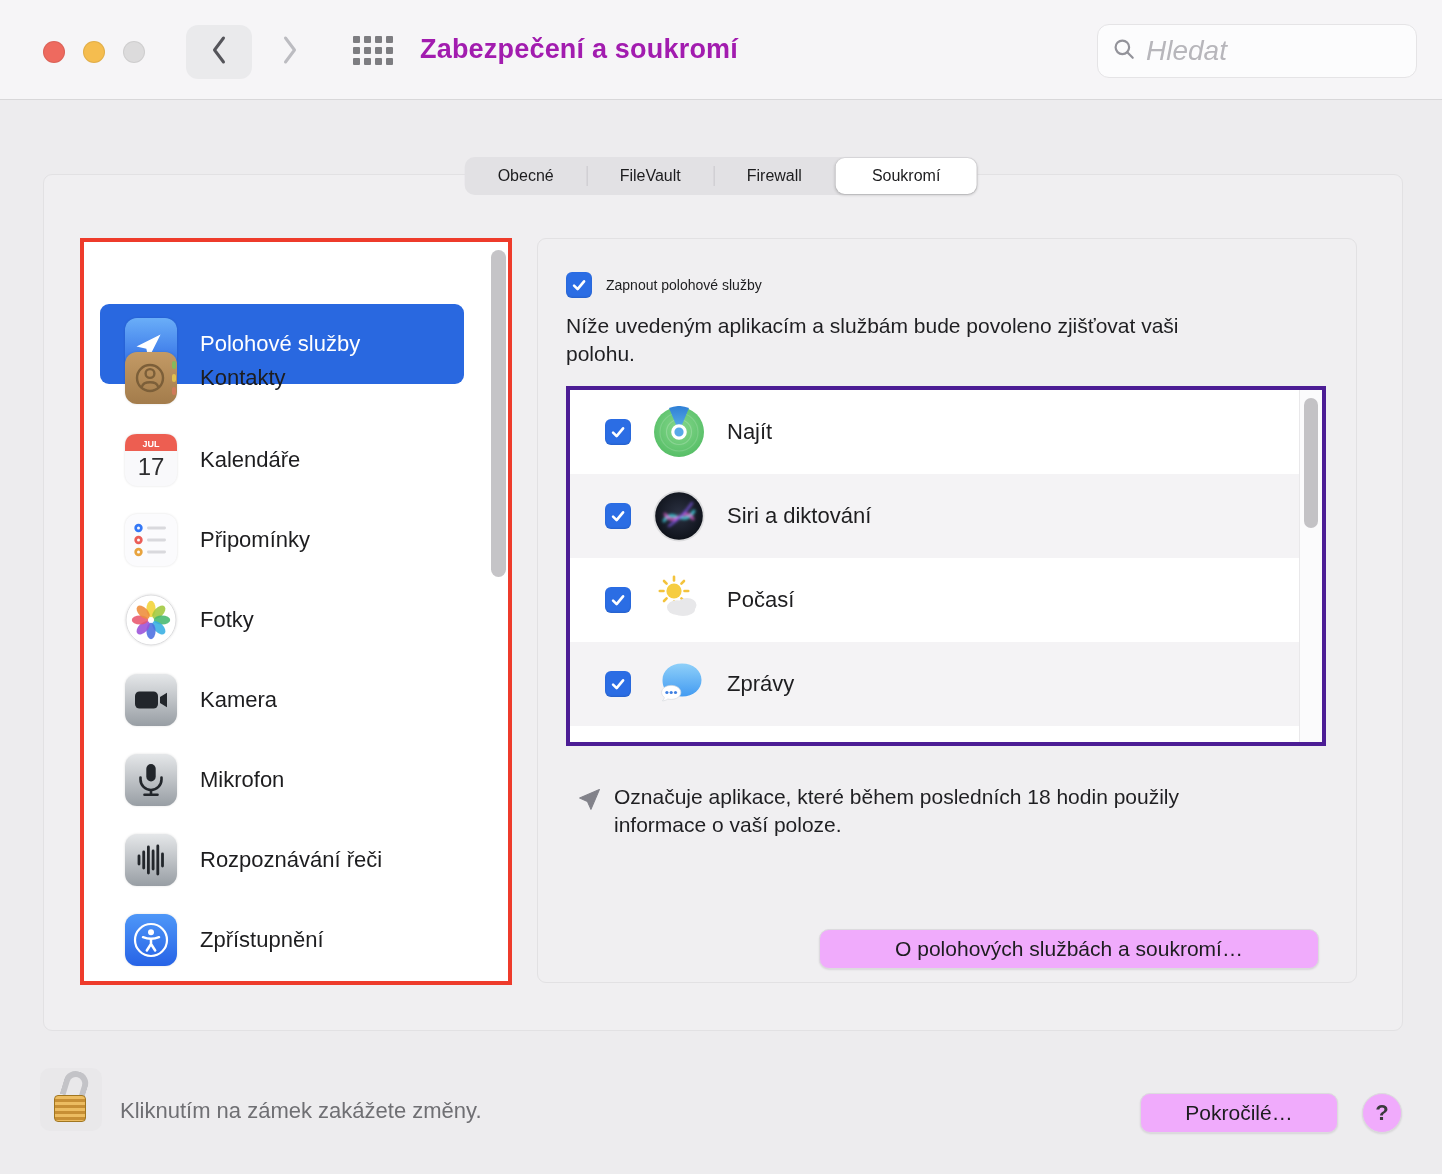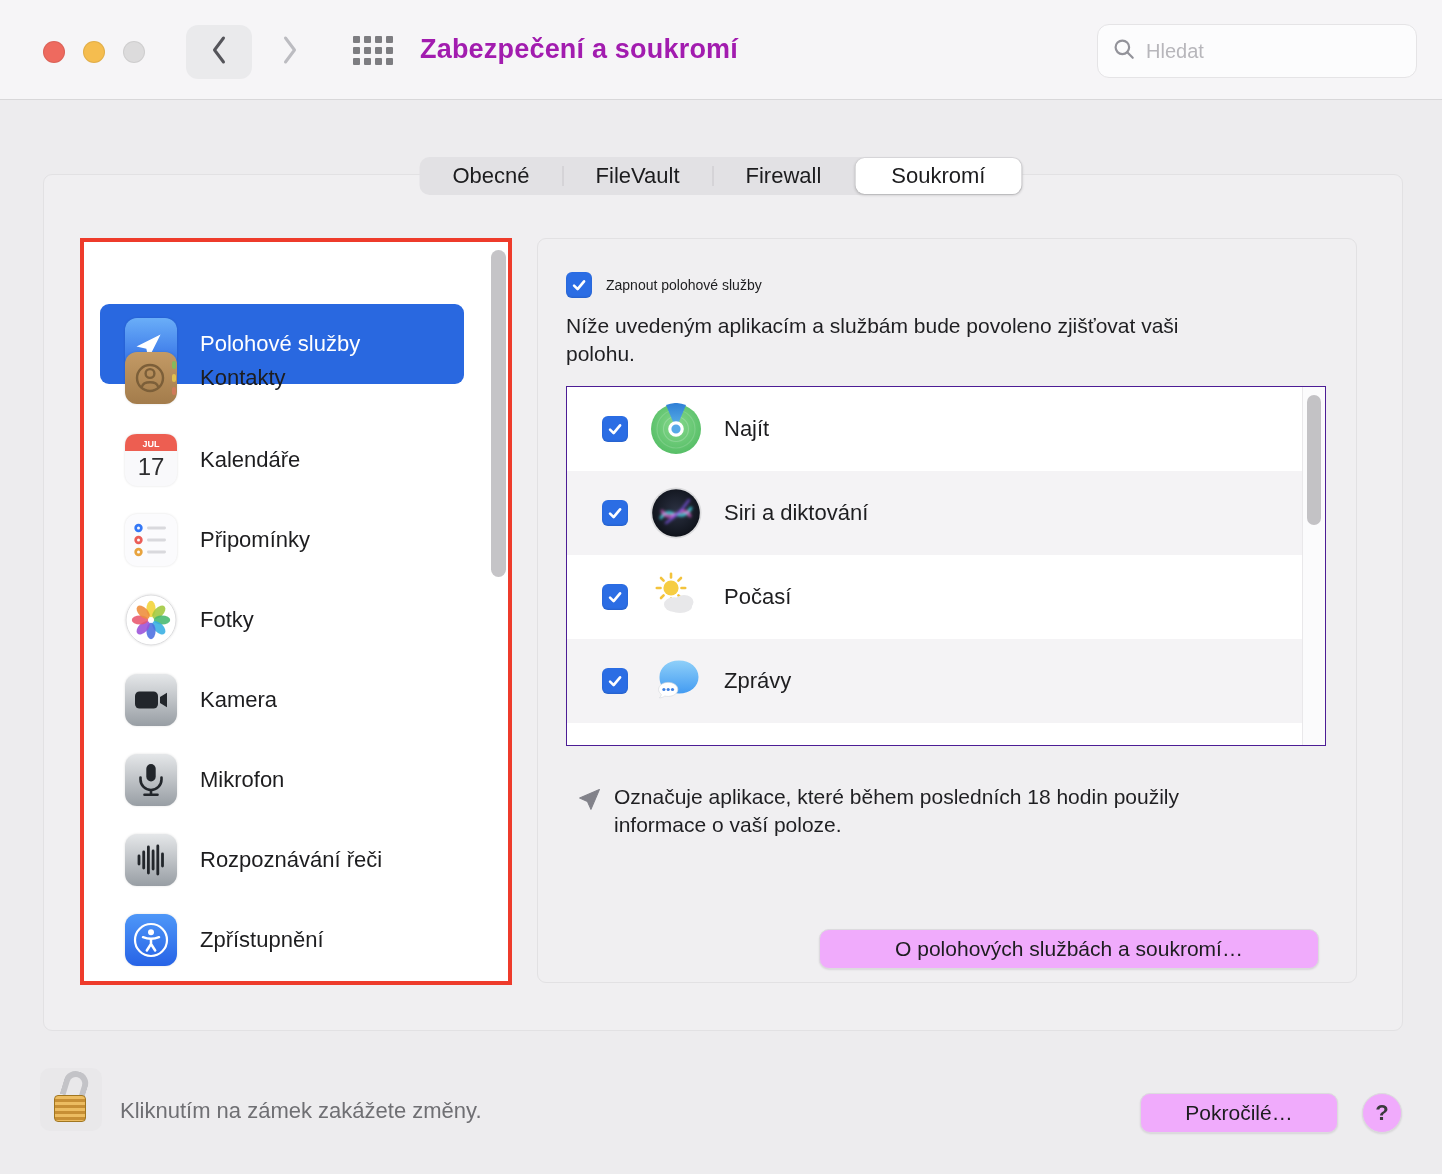--- a/index.html
+++ b/index.html
@@ -17,28 +17,28 @@
   .tl-red    { left:43px;  background:#ee6a5f; box-shadow:inset 0 0 0 1px rgba(0,0,0,.08); }
   .tl-yellow { left:83px;  background:#f5bd4f; box-shadow:inset 0 0 0 1px rgba(0,0,0,.08); }
   .tl-gray   { left:123px; background:#dcdbdc; box-shadow:inset 0 0 0 1px rgba(0,0,0,.06); }
   .nav-back { left:186px; top:25px; width:66px; height:54px; background:#eaeaec; border-radius:12px;
               display:flex; align-items:center; justify-content:center; }
   .nav-fwd  { left:268px; top:25px; width:44px; height:54px; display:flex; align-items:center; justify-content:center; }
   .grid-icon { left:353px; top:36px; width:40px; height:30px; }
   .win-title { left:420px; top:34px; font-size:27px; font-weight:700; color:#a21caf; letter-spacing:.2px; }
   .search-field { left:1097px; top:24px; width:320px; height:54px; background:#fcfcfd;
                   border:1px solid #e5e4e6; border-radius:12px; display:flex; align-items:center; padding:0 14px; gap:10px; }
-  .search-field input { border:none; outline:none; background:transparent; font-size:20px; width:220px;
-                        font-family:inherit; color:#701a75; }
+  .search-field input { border:none; outline:none; background:transparent; font-size:28px; width:220px;
+                        font-family:inherit; color:#701a75;font-style:italic; }
   .search-field input::placeholder { color:#b7b6bb; }
 
   
   .tabbar { top:157px; left:50%; transform:translateX(-50%); height:38px; background:#e2e1e4;
             border-radius:10px; display:flex; align-items:stretch; z-index:5; }
-  .tab { position:relative; display:flex; align-items:center; padding:0 33px; font-size:22px; color:#1c1c1e; border-radius:9px; }
+  .tab { position:relative; display:flex; align-items:center; padding:0 33px; font-size:16px; color:#1c1c1e; border-radius:9px; }
   .tab:not(:first-child)::before { content:""; position:absolute; left:0; top:9px; bottom:9px; width:1px; background:#c8c7cb; }
   .tab.selected { background:#fff; margin:1px; padding:0 36px; box-shadow:0 1px 3px rgba(0,0,0,.22), 0 0 0 .5px rgba(0,0,0,.04); }
   .tab.selected::before, .tab.selected + .tab::before { display:none; }
 
   
   .outer-panel { left:43px; top:174px; width:1360px; height:857px; background:#f0eff1;
                  border:1px solid #e2e1e3; border-radius:9px; }
   .sidebar-box { left:80px; top:238px; width:432px; height:747px; background:#fff;
                  border:4px solid #ee3b2b; overflow:hidden; }
   .sb-inner { position:relative; width:100%; height:100%; }
@@ -57,21 +57,21 @@
   
   .checkbox { width:26px; height:26px; border-radius:6px; background:#2b6de4;
               box-shadow:inset 0 -1px 2px rgba(0,0,0,.12); display:inline-flex; align-items:center; justify-content:center; flex:0 0 26px; }
   .checkbox svg { width:20px; height:20px; }
 
   .enable-row { left:28px; top:33px; display:flex; align-items:center; gap:14px; }
   .enable-label { font-size:14px; color:#1d1d1f; }
   .pane-desc { left:28px; top:73px; width:655px; font-size:21px; line-height:28px; color:#1f1f22; }
 
   
-  .app-list { left:28px; top:147px; width:760px; height:360px; background:#fff; border:1px solid #4c1d95;
+  .app-list { left:28px; top:147px; width:760px; height:360px; background:#fff; border:4px solid #4c1d95;
               overflow:hidden; position:absolute; }
   .app-row { position:relative; height:84px; display:flex; align-items:center; padding-left:35px; gap:22px; background:#fff; }
   .app-row.alt { background:#f4f3f5; }
   .app-icon { width:52px; height:52px; flex:0 0 52px; }
   .app-icon svg { width:52px; height:52px; display:block; }
   .app-label { font-size:22px; color:#1e1e20; }
   .app-row.partial .app-icon { align-self:flex-start; margin-top:16px; }
   .list-scrolltrack { position:absolute; right:0; top:0; width:23px; height:100%; background:#fbfbfc; border-left:1px solid #e9e8ea; }
   .list-scrollthumb { position:absolute; right:4px; top:8px; width:14px; height:130px; background:#c3c2c5; border-radius:7px; }
 

